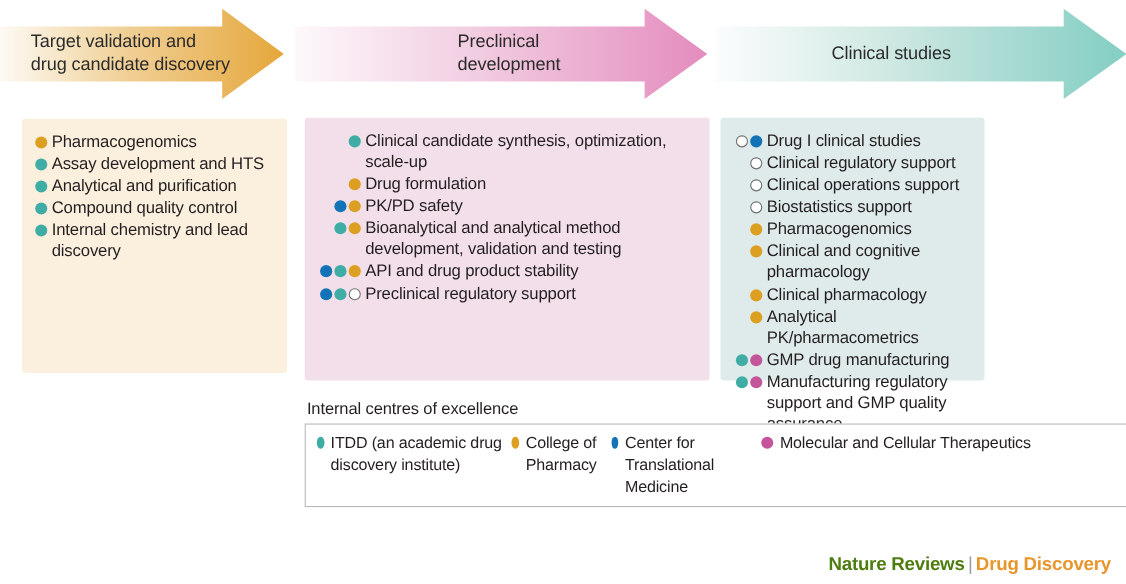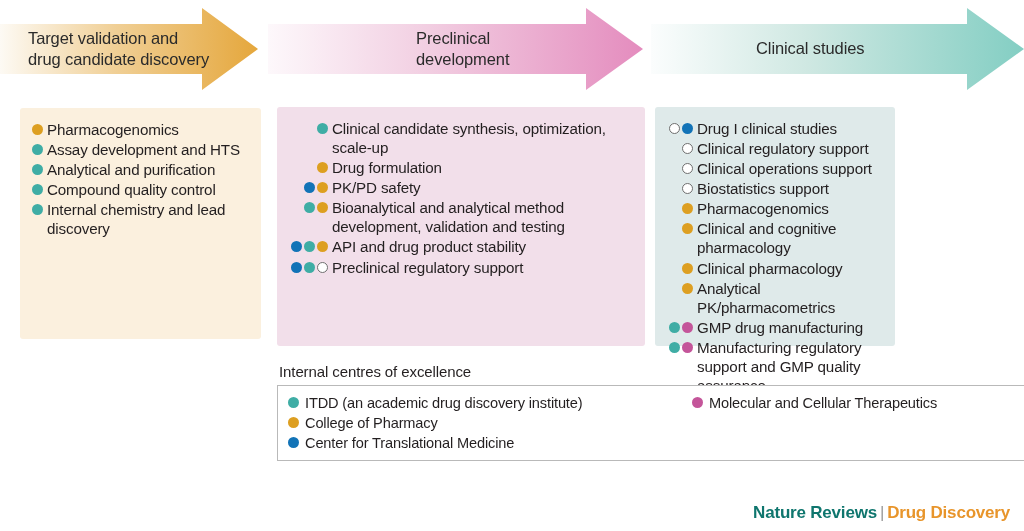--- a/index.html
+++ b/index.html
@@ -94,21 +94,21 @@
     margin:0 0 5px 2px;
     letter-spacing:-0.1px;
   }
   .legend-box{
     border:1px solid #b9b9b9;
     box-sizing:border-box;
     padding:7px 8px 7px 10px;
     display:flex;
     background:#ffffff;
   }
-  .legend-col{display:flex;flex-direction:column;}
+  .legend-col{display:flex;}
   #legend-col-left{width:404px;}
   #legend-col-right{flex:1 1 auto;}
   .legend-item{
     display:flex;
     align-items:flex-start;
     font-size:14.6px;
     line-height:1.38;
     letter-spacing:-0.15px;
   }
   .legend-item .dot{margin-right:6px;margin-top:4px;}
@@ -116,21 +116,21 @@
   
   #footer{
     position:absolute;
     right:14px;
     bottom:8px;
     font-size:17px;
     font-weight:bold;
     letter-spacing:-0.2px;
     white-space:nowrap;
   }
-  #footer .nr{color:#0f766e;}
+  #footer .nr{color:#4d7c0f;}
   #footer .bar{color:#9a9a9a;font-weight:normal;padding:0 3px;}
   #footer .dd{color:#e8952b;}
 </style>
 </head>
 <body>
 
 <div class="arrow-row">
 
   <div class="arrow" id="arrow-1">
     <svg viewBox="0 0 258 82" preserveAspectRatio="none">

